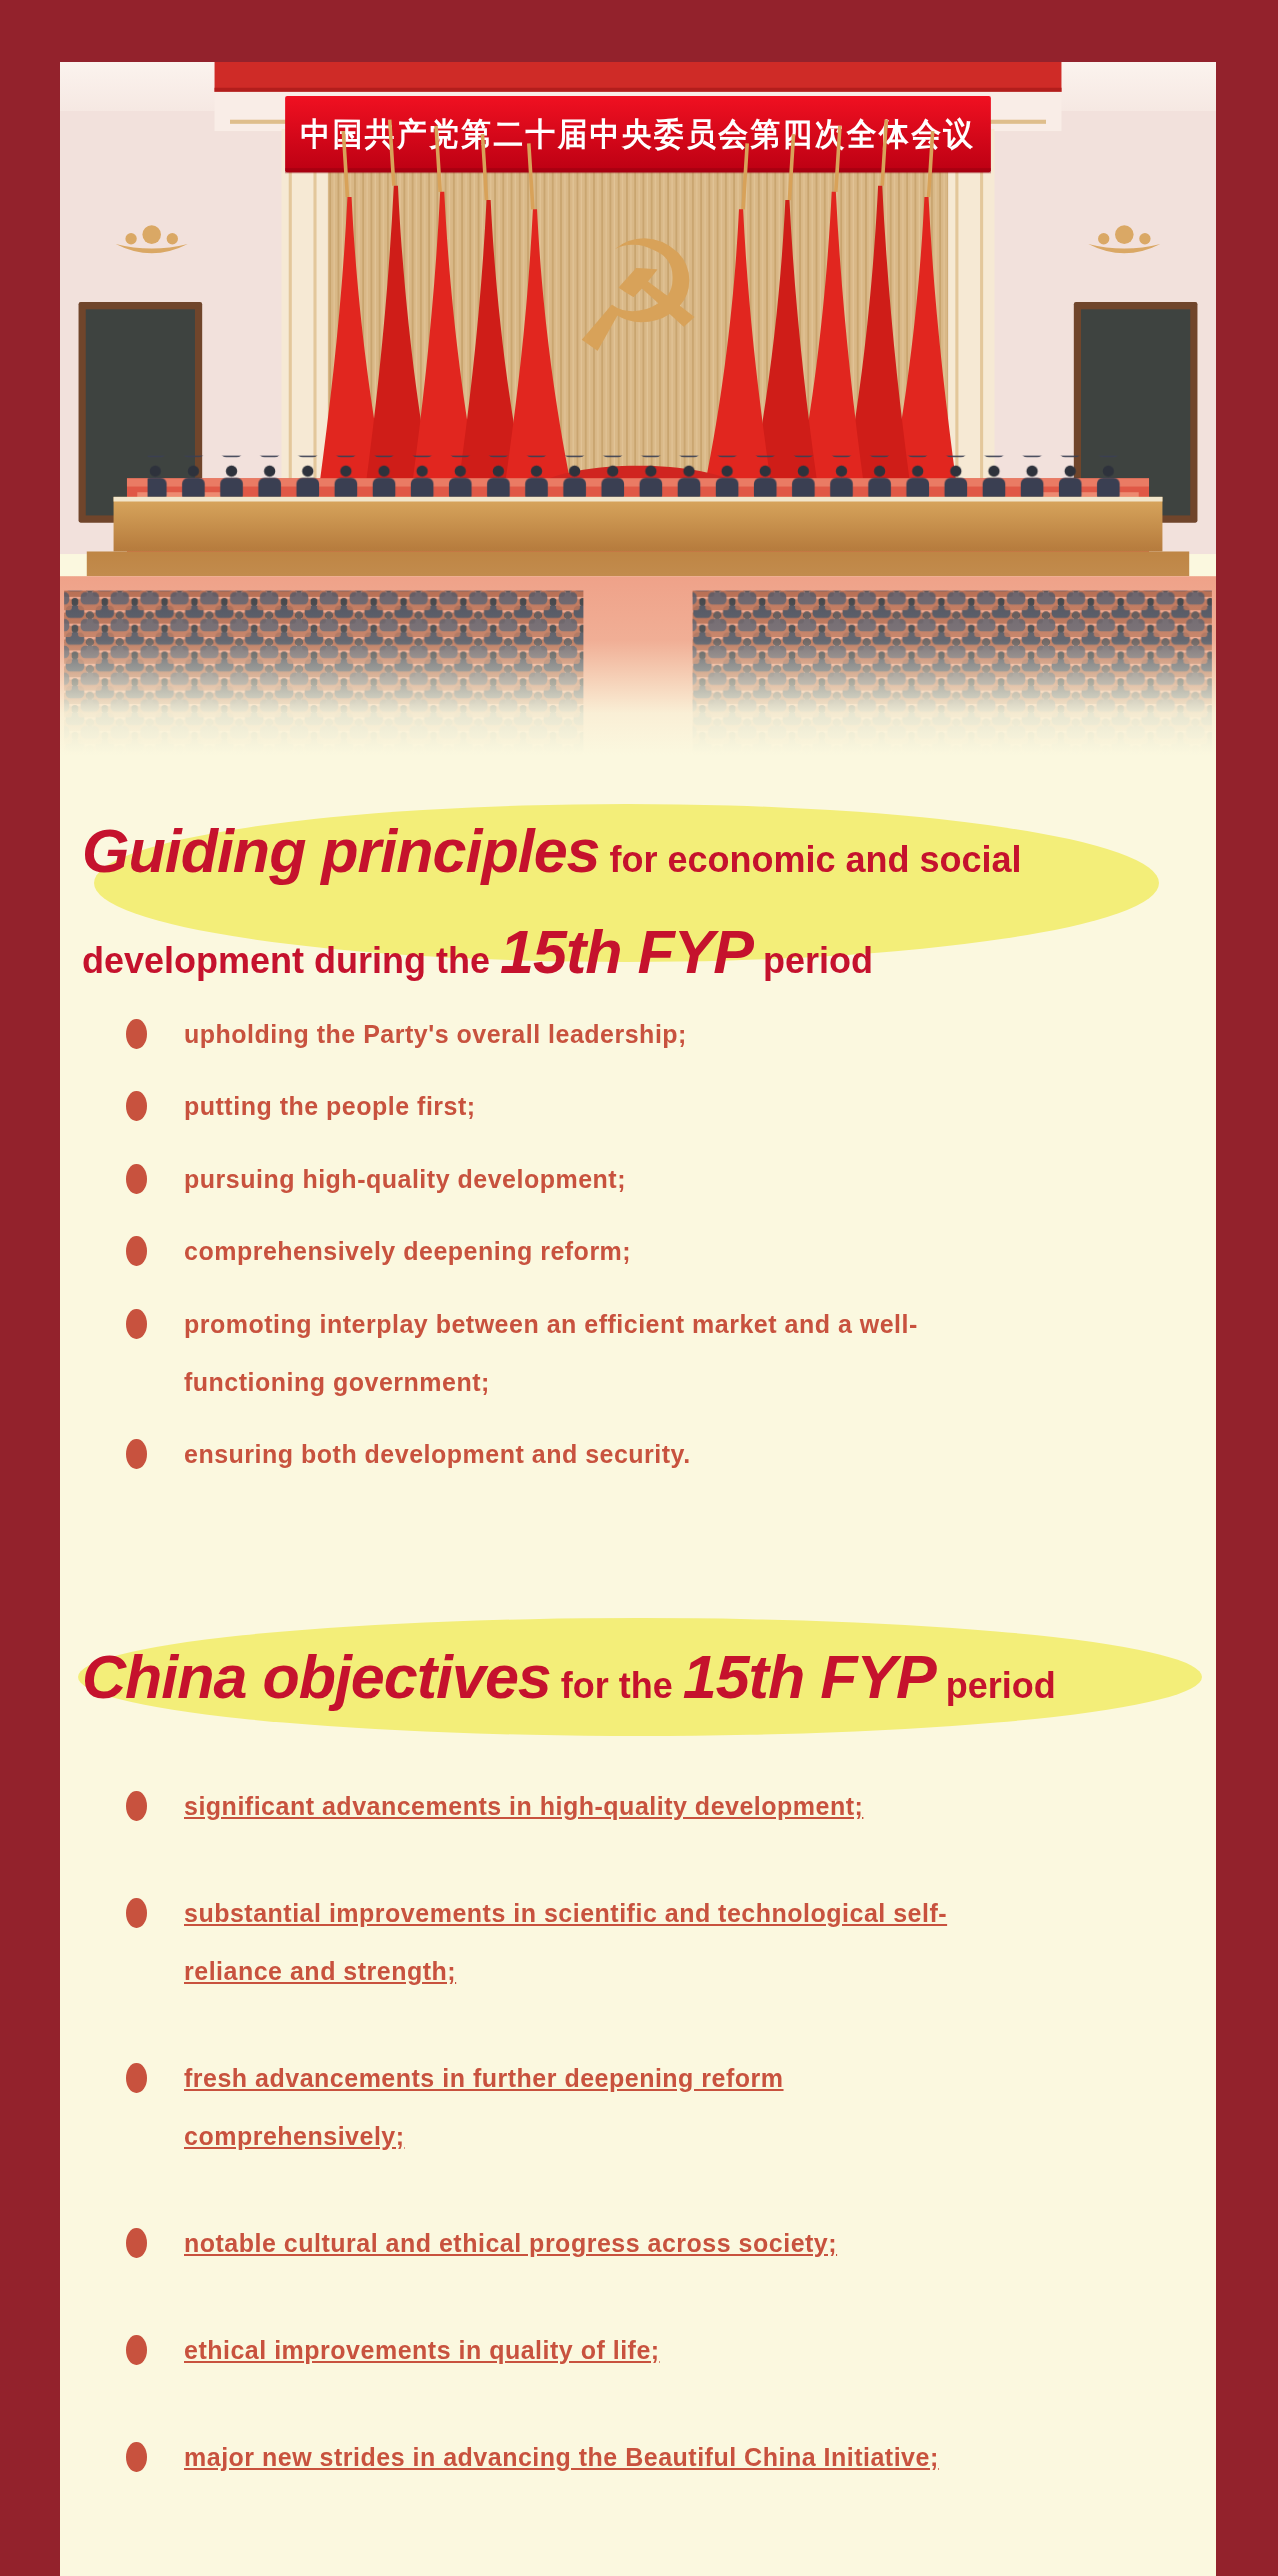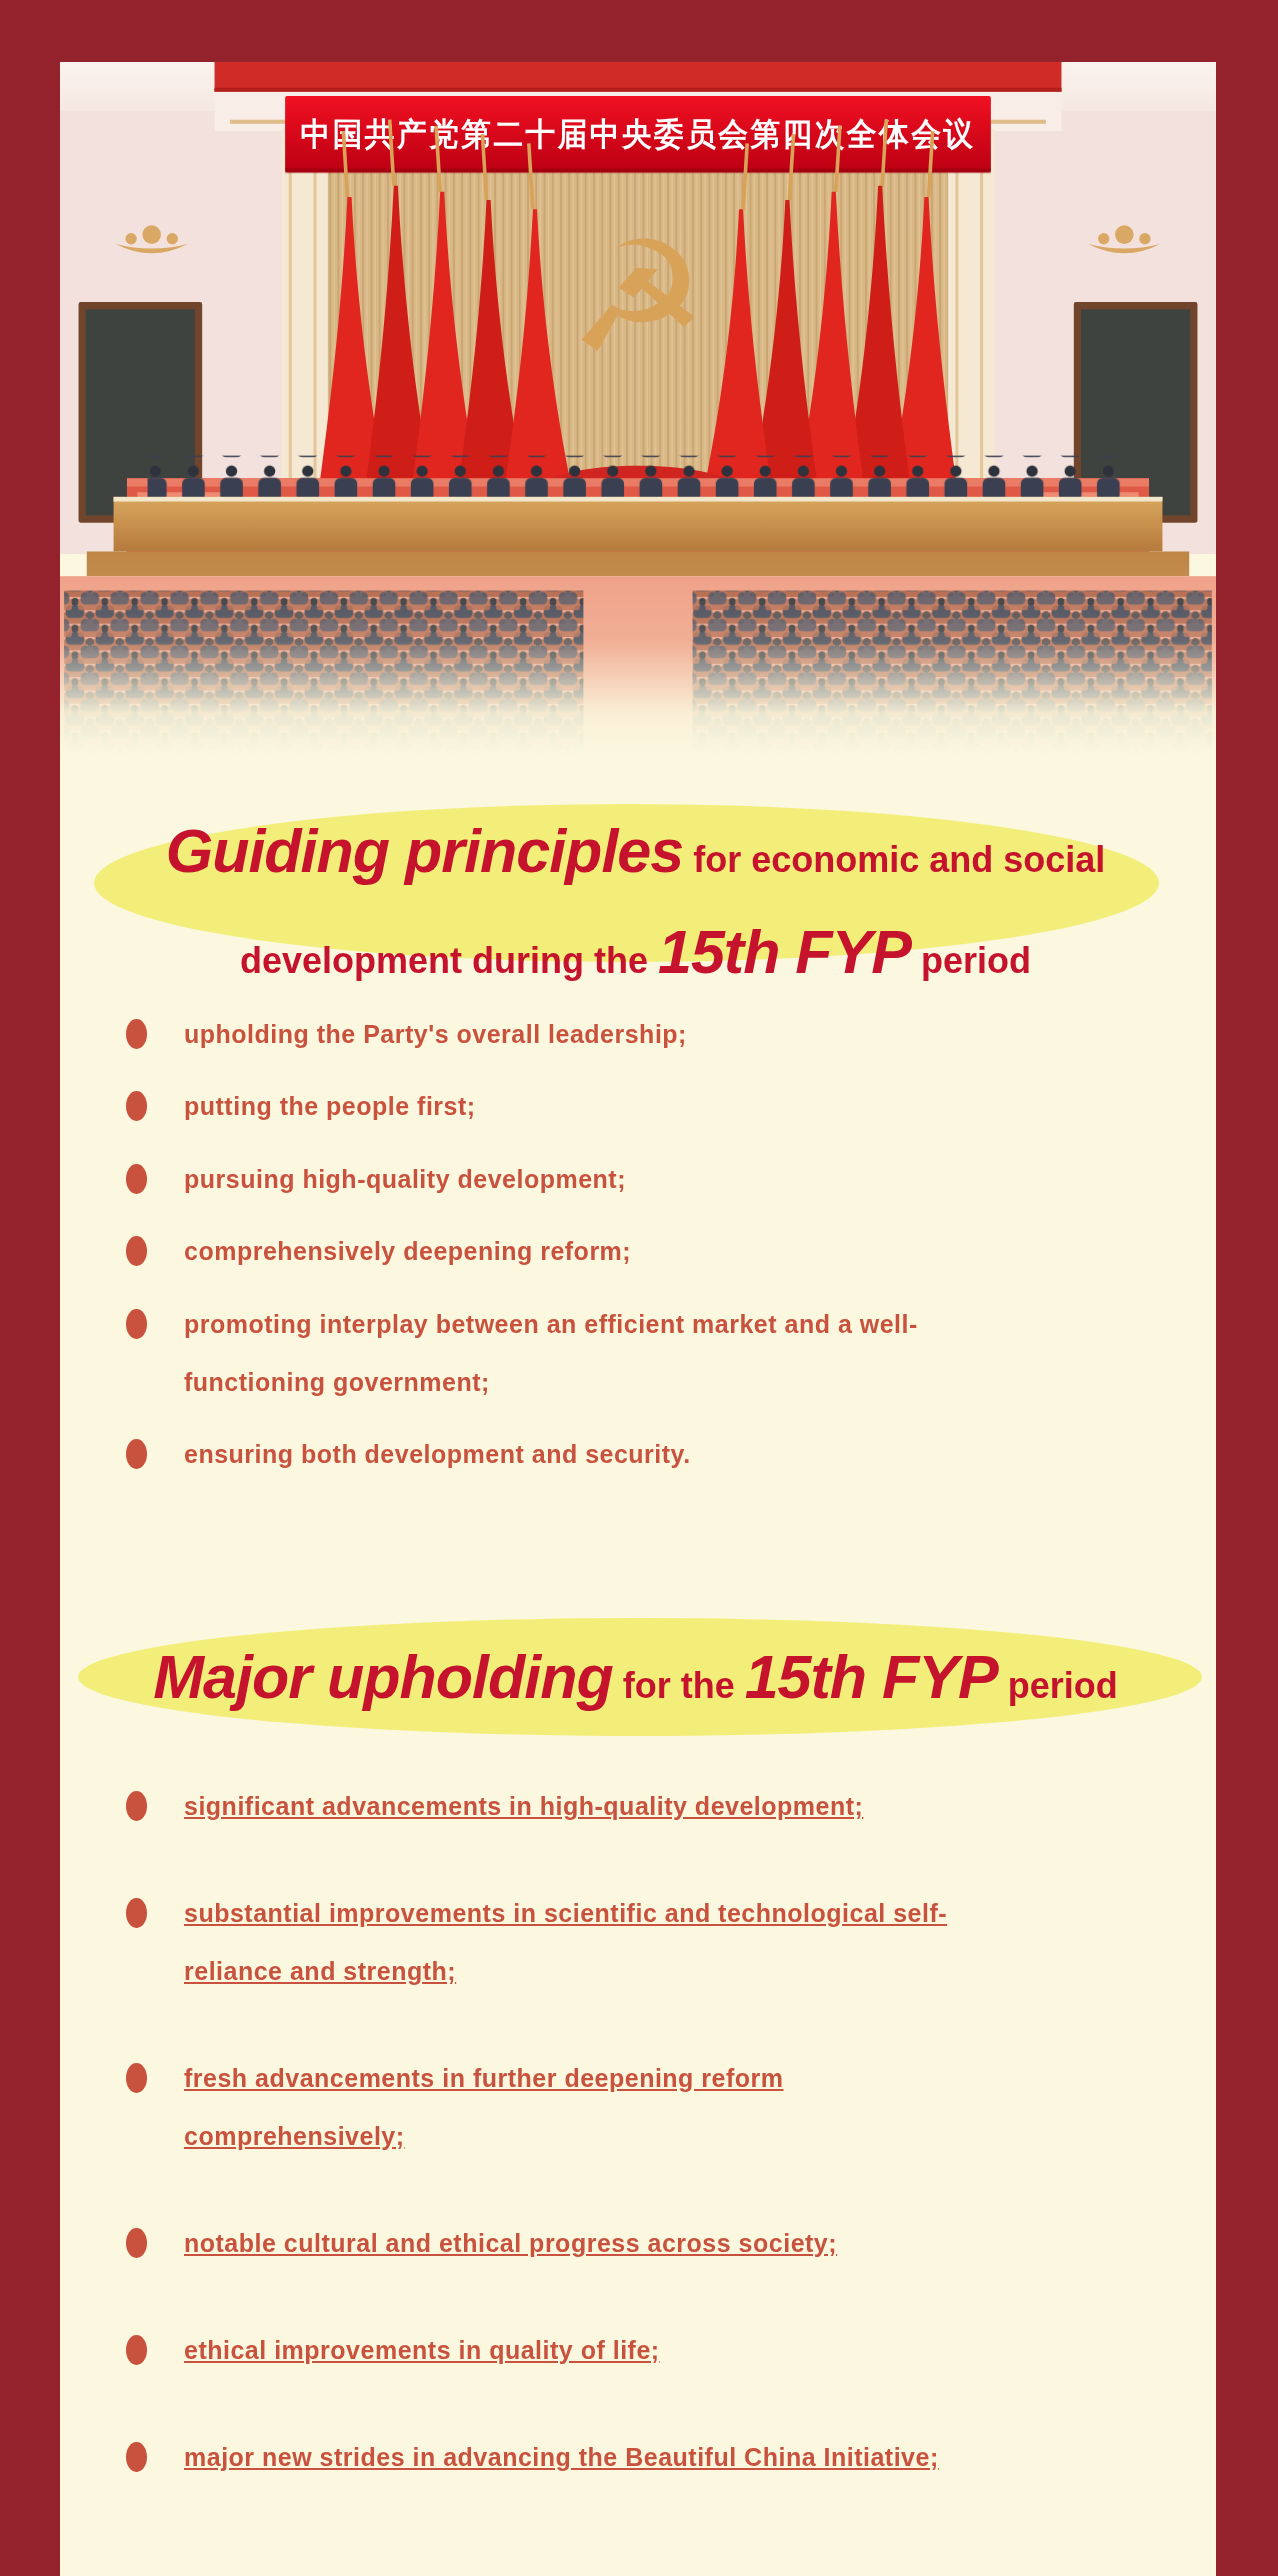--- a/index.html
+++ b/index.html
@@ -19,21 +19,21 @@
     position:absolute; left:60px; top:62px; width:1156px; height:2910px;
     background:var(--panel);
   }
   .photo{ position:absolute; left:60px; top:62px; width:1156px; height:693px; display:block; }
 
   .hl-ellipse{ position:absolute; background:var(--highlight); border-radius:50%; }
   .hl1{ left:94px; top:804px; width:1065px; height:158px; }
   .hl2{ left:78px; top:1618px; width:1124px; height:118px; }
 
   .heading{
-    position:absolute; left:74px; width:1123px; text-align:center;
+    position:absolute; left:82px; width:1123px; text-align:left;
     color:var(--heading-red); font-weight:bold; letter-spacing:0;
   }
   .heading .big{ font-style:italic; font-weight:bold; font-size:61px; letter-spacing:-1px; }
   .heading .small{ font-size:36px; font-weight:bold; }
   .h1-text{ top:810px; line-height:83px; }
   .h2-text{ top:1631px; line-height:92px; }
 
   .list{
     position:absolute; left:126px; width:882px;
     list-style:none; margin:0; padding:0;
@@ -224,21 +224,21 @@
 
       <li><span>comprehensively deepening reform;</span></li>
 
       <li><span>promoting interplay between an efficient market and a well-functioning government;</span></li>
 
       <li><span>ensuring both development and security.</span></li>
     </ul>
 
   <div class="hl-ellipse hl2"></div>
   <div class="heading h2-text">
-    <span class="big">Major upholding</span><span class="small"> for the </span><span class="big">15th FYP</span><span class="small"> period</span>
+    <span class="big">China objectives</span><span class="small"> for the </span><span class="big">15th FYP</span><span class="small"> period</span>
   </div>
 
   <ul class="list list-2">
 
       <li><span>significant advancements in high-quality development;</span></li>
 
       <li><span>substantial improvements in scientific and technological self-reliance and strength;</span></li>
 
       <li><span>fresh advancements in further deepening reform comprehensively;</span></li>
 

